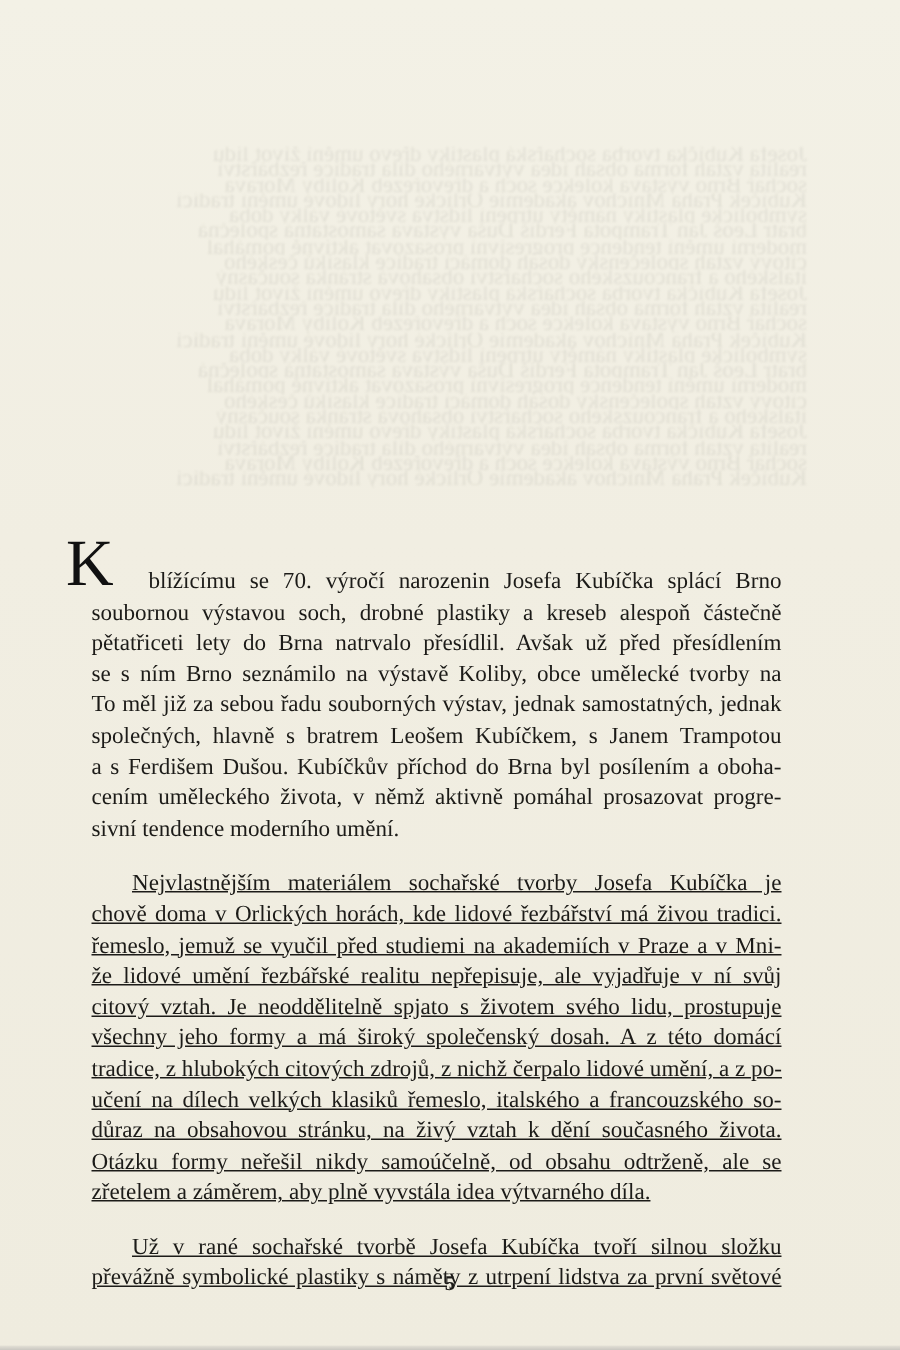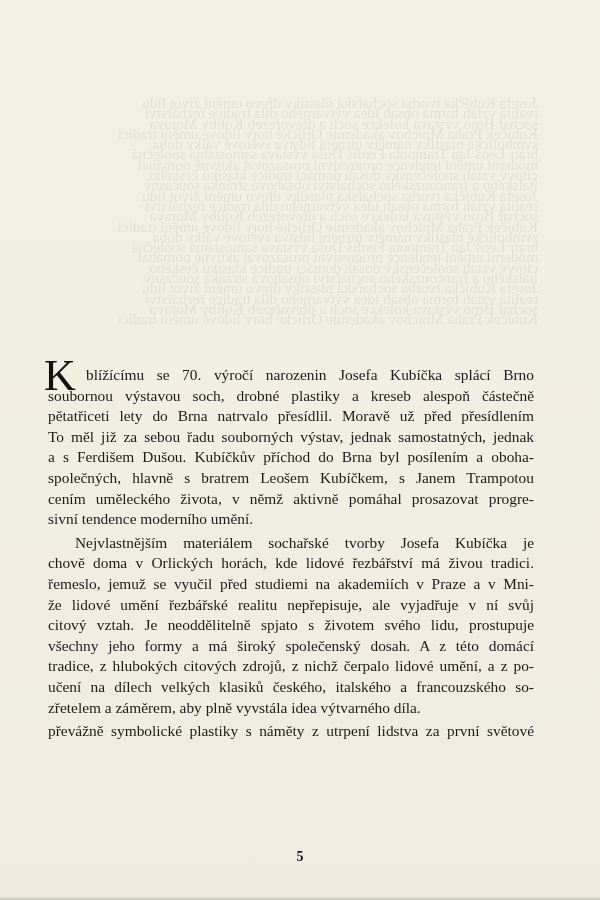--- a/index.html
+++ b/index.html
@@ -42,21 +42,21 @@
     }
     .text-column {
       position: absolute;
       left: 45px;
       top: 362px;
       width: 492px;
       font-size: 15.4px;
       line-height: 20.6px;
     }
     .para {
-      margin: 3px;
+      margin: 16px;
       text-align: justify;
       hyphens: manual;
     }
     .para .line {
       display: block;
       text-align: justify;
       text-align-last: justify;
       white-space: nowrap;
       height: 20.6px;
     }
@@ -73,20 +73,21 @@
       position: absolute;
       left: -1px;
       top: -6px;
       font-size: 44px;
       line-height: 40px;
       font-weight: normal;
       color: #111;
     }
     .para + .para {
       margin-top: 0;
+      text-decoration: underline;
     }
     .page-number {
       position: absolute;
       left: 292px;
       top: 849px;
       width: 16px;
       text-align: center;
       font-size: 14px;
       font-weight: bold;
       color: #1c1b18;
@@ -127,41 +128,45 @@
     <span class="ln">sochař Brno výstava kolekce soch a dřevořezeb Koliby Morava</span>
     <span class="ln">Kubíček Praha Mnichov akademie Orlické hory lidové umění tradici</span>
   </div>
 
   <div class="text-column">
     <span class="drop-cap">K</span>
 
     <div class="para first">
       <span class="line">blížícímu se 70. výročí narozenin Josefa Kubíčka splácí Brno</span>
       <span class="line">soubornou výstavou soch, drobné plastiky a kreseb alespoň částečně</span>
-      <span class="line">pětatřiceti lety do Brna natrvalo přesídlil. Moravě už před přesídlením</span>
+      <span class="line">pětatřiceti lety do Brna natrvalo přesídlil. Avšak už před přesídlením</span>
+      <span class="line">se s ním Brno seznámilo na výstavě Koliby, obce umělecké tvorby na</span>
       <span class="line">To měl již za sebou řadu souborných výstav, jednak samostatných, jednak</span>
+      <span class="line">společných, hlavně s bratrem Leošem Kubíčkem, s Janem Trampotou</span>
       <span class="line">a s Ferdišem Dušou. Kubíčkův příchod do Brna byl posílením a oboha-</span>
-      <span class="line">společných, hlavně s bratrem Leošem Kubíčkem, s Janem Trampotou</span>
       <span class="line">cením uměleckého života, v němž aktivně pomáhal prosazovat progre-</span>
       <span class="line last">sivní tendence moderního umění.</span>
     </div>
 
     <div class="para">
       <span class="line indent">Nejvlastnějším materiálem sochařské tvorby Josefa Kubíčka je</span>
       <span class="line">chově doma v Orlických horách, kde lidové řezbářství má živou tradici.</span>
       <span class="line">řemeslo, jemuž se vyučil před studiemi na akademiích v Praze a v Mni-</span>
       <span class="line">že lidové umění řezbářské realitu nepřepisuje, ale vyjadřuje v ní svůj</span>
       <span class="line">citový vztah. Je neoddělitelně spjato s životem svého lidu, prostupuje</span>
       <span class="line">všechny jeho formy a má široký společenský dosah. A z této domácí</span>
       <span class="line">tradice, z hlubokých citových zdrojů, z nichž čerpalo lidové umění, a z po-</span>
-      <span class="line">učení na dílech velkých klasiků českého, italského a francouzského so-</span>
+      <span class="line">učení na dílech velkých klasiků řemeslo, italského a francouzského so-</span>
+      <span class="line">důraz na obsahovou stránku, na živý vztah k dění současného života.</span>
+      <span class="line">Otázku formy neřešil nikdy samoúčelně, od obsahu odtrženě, ale se</span>
       <span class="line last">zřetelem a záměrem, aby plně vyvstála idea výtvarného díla.</span>
     </div>
 
     <div class="para">
+      <span class="line indent">Už v rané sochařské tvorbě Josefa Kubíčka tvoří silnou složku</span>
       <span class="line">převážně symbolické plastiky s náměty z utrpení lidstva za první světové</span>
     </div>
   </div>
 
   <div class="page-number">5</div>
 
   <div class="bottom-edge"></div>
 </div>
 
 </body></html>

